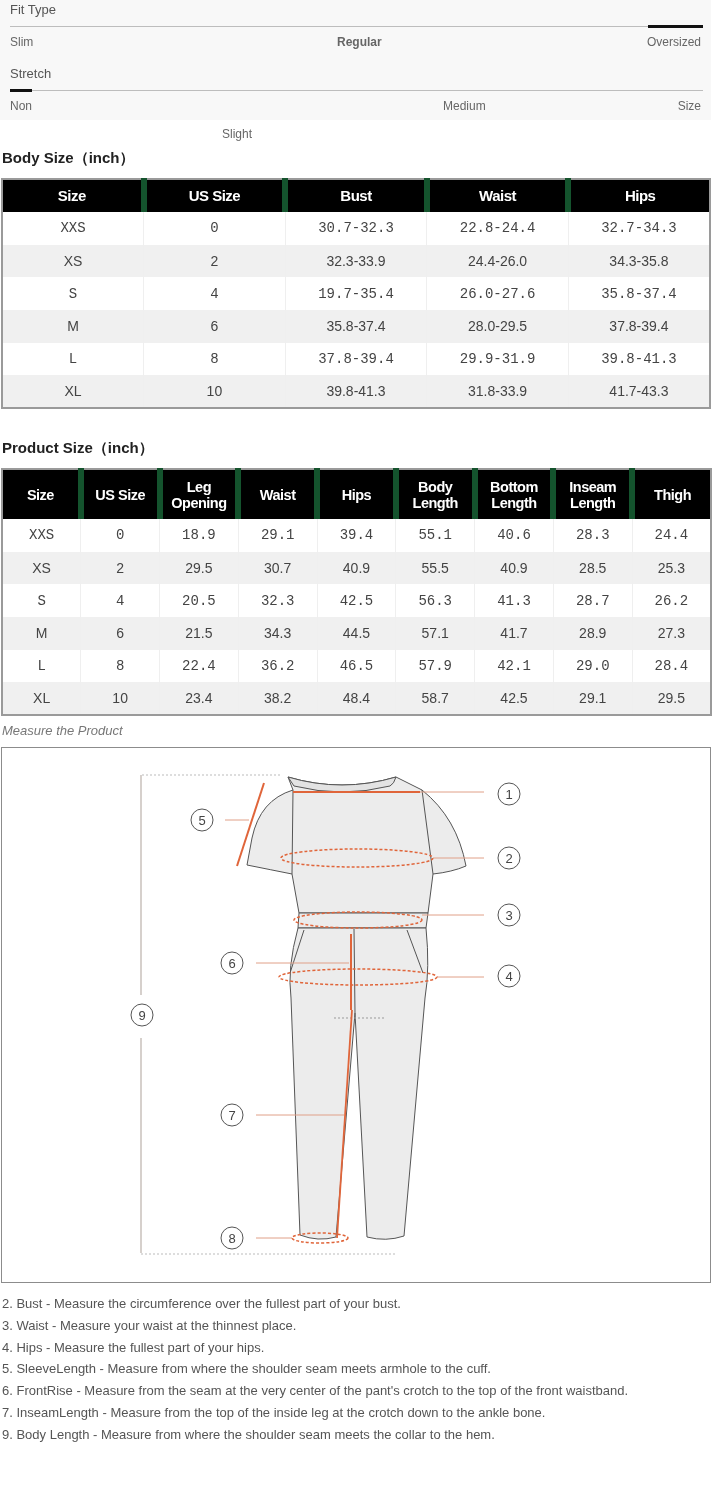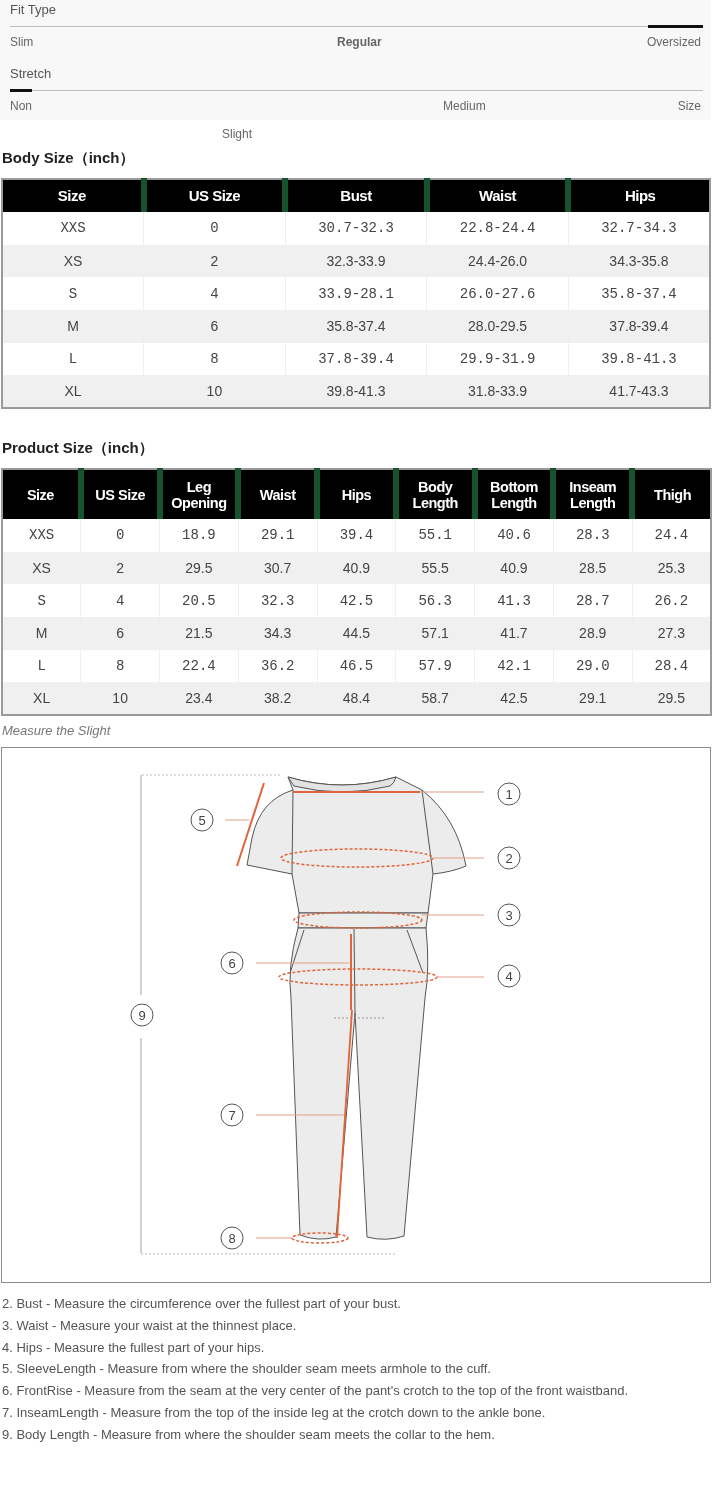--- a/index.html
+++ b/index.html
@@ -86,21 +86,21 @@
     <tr class="even">
       <td>XS</td>
       <td>2</td>
       <td>32.3-33.9</td>
       <td>24.4-26.0</td>
       <td>34.3-35.8</td>
     </tr>
     <tr class="odd">
       <td>S</td>
       <td>4</td>
-      <td>33.9-28.1</td>
+      <td>19.7-35.4</td>
       <td>26.0-27.6</td>
       <td>35.8-37.4</td>
     </tr>
     <tr class="even">
       <td>M</td>
       <td>6</td>
       <td>35.8-37.4</td>
       <td>28.0-29.5</td>
       <td>37.8-39.4</td>
     </tr>
@@ -199,21 +199,21 @@
       <td>38.2</td>
       <td>48.4</td>
       <td>58.7</td>
       <td>42.5</td>
       <td>29.1</td>
       <td>29.5</td>
     </tr>
   </tbody>
 </table>
 
-<div class="caption">Measure the Slight</div>
+<div class="caption">Measure the Product</div>
 
 <div class="diagram">
   <svg width="708" height="534" viewBox="0 0 708 534">
 
     <g fill="none">
       <line x1="140" y1="27" x2="280" y2="27" stroke="#bbb" stroke-width="1" stroke-dasharray="2,2"></line>
       <line x1="139" y1="27" x2="139" y2="247" stroke="#c9c0bb" stroke-width="1.5"></line>
       <line x1="139" y1="290" x2="139" y2="505" stroke="#c9c0bb" stroke-width="1.5"></line>
       <line x1="139" y1="506" x2="395" y2="506" stroke="#bbb" stroke-width="1" stroke-dasharray="2,2"></line>
     </g>

